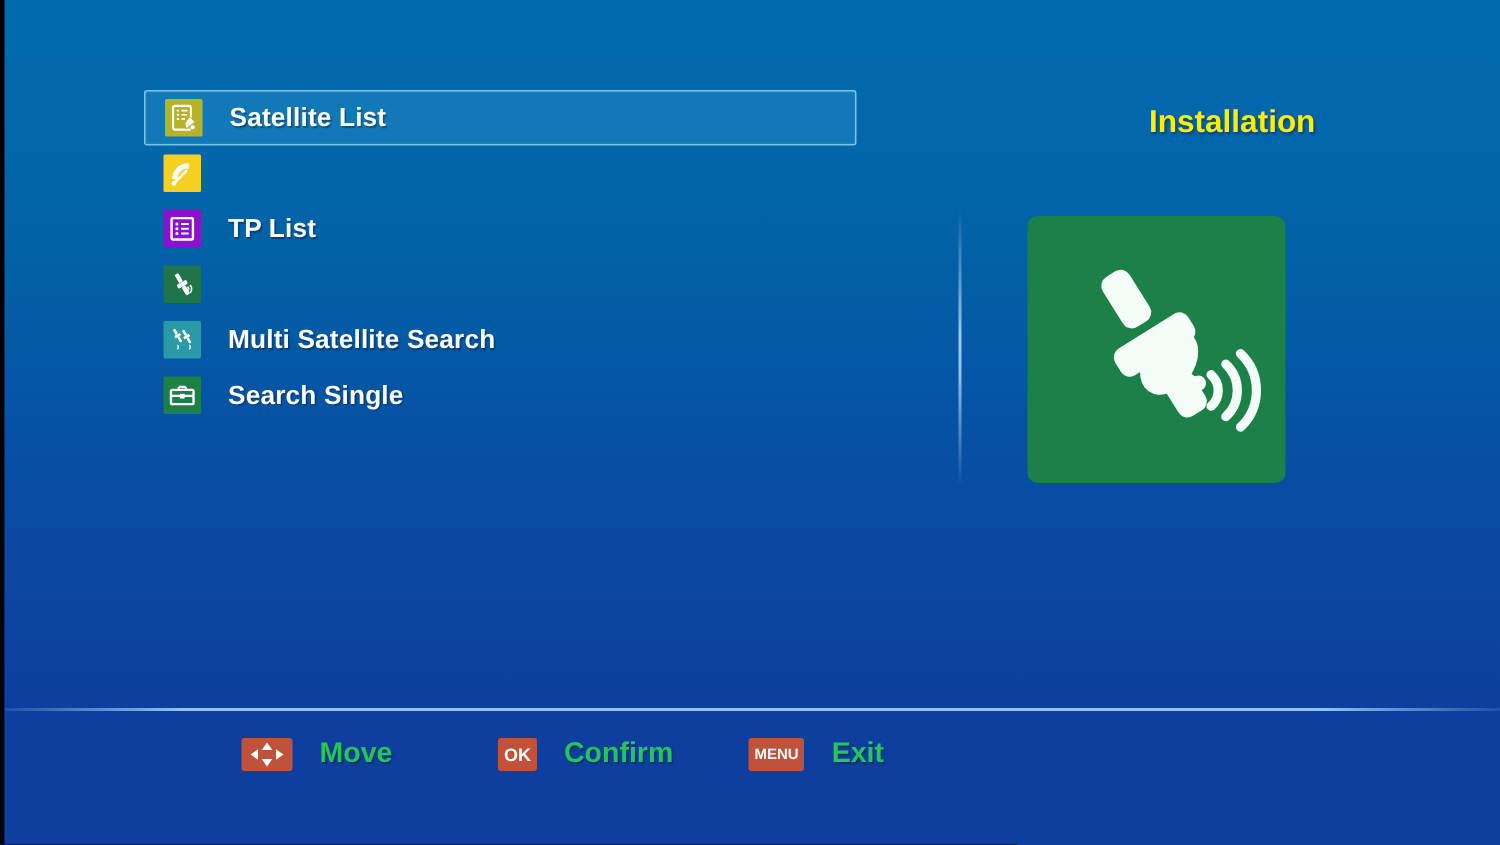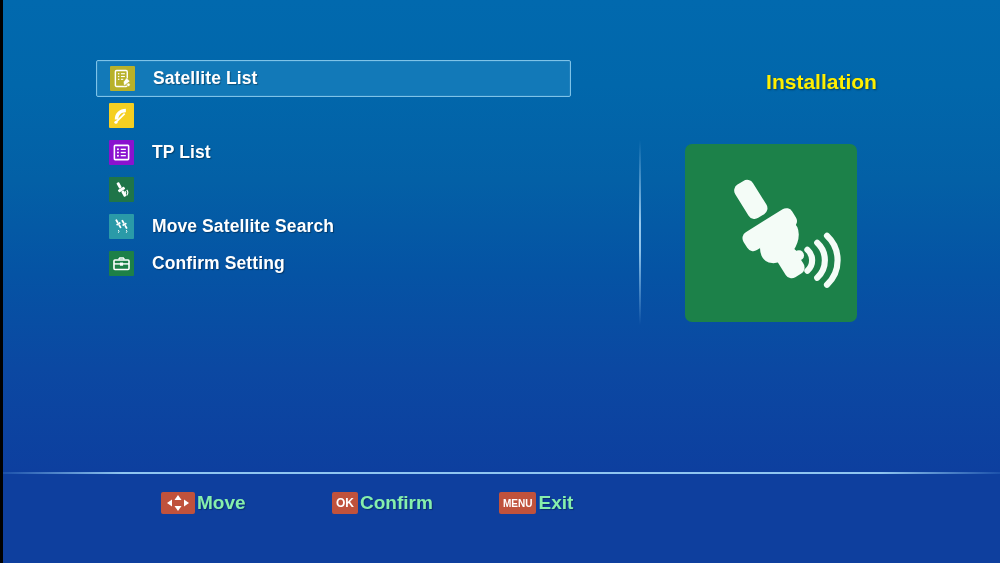--- a/index.html
+++ b/index.html
@@ -155,24 +155,24 @@
     justify-content: center;
     padding: 0 4px;
     height: 22px;
     box-sizing: border-box;
   }
   .hint-key.pad {
     width: 34px;
     padding: 0;
   }
   .hint-label {
-    color: #86efac;
+    color: #22c55e;
     font-size: 19px;
     font-weight: bold;
-    margin-left: 2px;
+    margin-left: 18px;
     text-shadow: 1px 1px 1px rgba(0,0,0,.3);
     white-space: nowrap;
   }
   #hint-move { left: 158px; }
   #hint-confirm { left: 329px; }
   #hint-exit { left: 496px; }
 </style>
 </head>
 <body>
 
@@ -249,33 +249,33 @@
           </g>
           <g transform="rotate(-30 16 10) scale(.62) translate(14 3)">
             <rect x="10.2" y="2" width="3.6" height="8" rx="1" fill="#fff"></rect>
             <rect x="10.2" y="14" width="3.6" height="8" rx="1" fill="#fff"></rect>
             <rect x="7.4" y="10.2" width="9.2" height="3.6" rx="1" fill="#fff"></rect>
           </g>
           <path d="M8 16.5 a2.4 2.4 0 0 1 0 3.4" fill="none" stroke="#fff" stroke-width="1.2"></path>
           <path d="M18 16.5 a2.4 2.4 0 0 1 0 3.4" fill="none" stroke="#fff" stroke-width="1.2"></path>
         </svg>
       </span>
-      <span class="menu-label">Move Satellite Search</span>
+      <span class="menu-label">Multi Satellite Search</span>
     </div>
 
     <div class="menu-row">
       <span class="menu-icon" style="background:#1d8047">
         <svg width="19" height="19" viewBox="0 0 24 24">
           <path d="M9 5 L9 7 M15 5 L15 7 M9 5 L15 5" fill="none" stroke="#fff" stroke-width="1.8"></path>
           <rect x="2.5" y="7.5" width="19" height="12" rx="1.2" fill="none" stroke="#fff" stroke-width="2"></rect>
           <line x1="2.5" y1="12.5" x2="21.5" y2="12.5" stroke="#fff" stroke-width="1.8"></line>
           <rect x="10" y="10.8" width="4" height="4" fill="#fff"></rect>
         </svg>
       </span>
-      <span class="menu-label">Confirm Setting</span>
+      <span class="menu-label">Search Single</span>
     </div>
 
   </div>
 
   <div id="panel-title">Installation</div>
 
   <div id="panel-icon">
     <svg width="140" height="140" viewBox="0 0 100 100">
       <g transform="rotate(-32 50 50)">
         <rect x="43" y="8" width="15" height="28" rx="5" fill="#f4fcf7"></rect>

